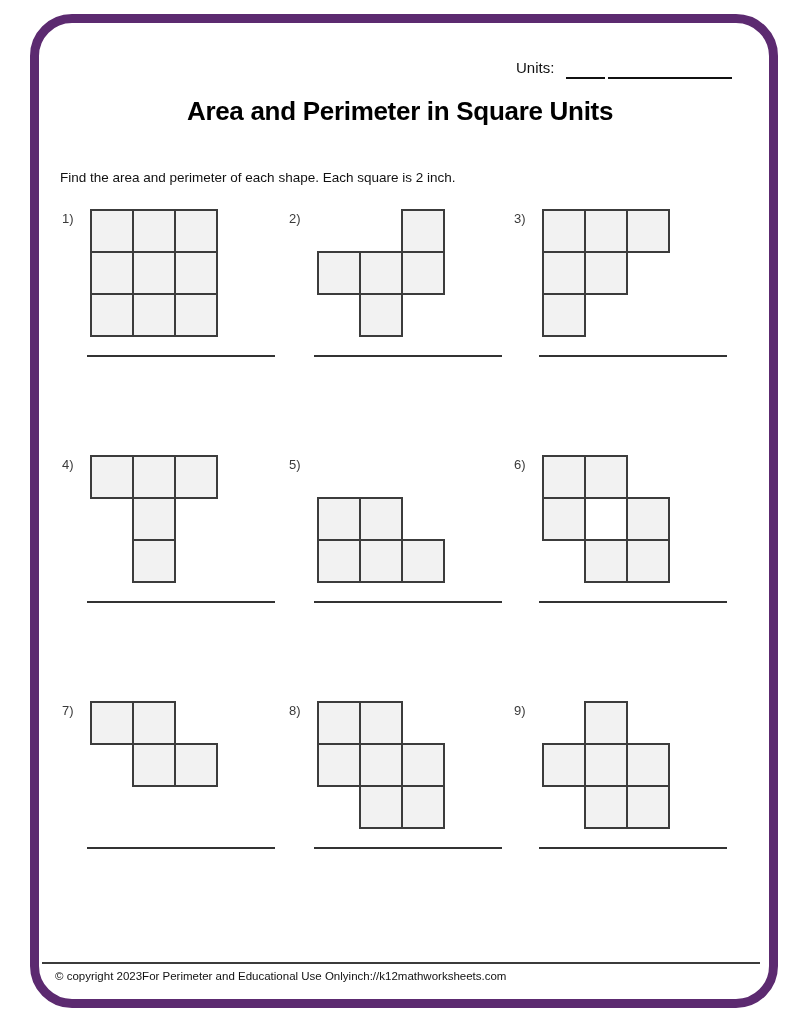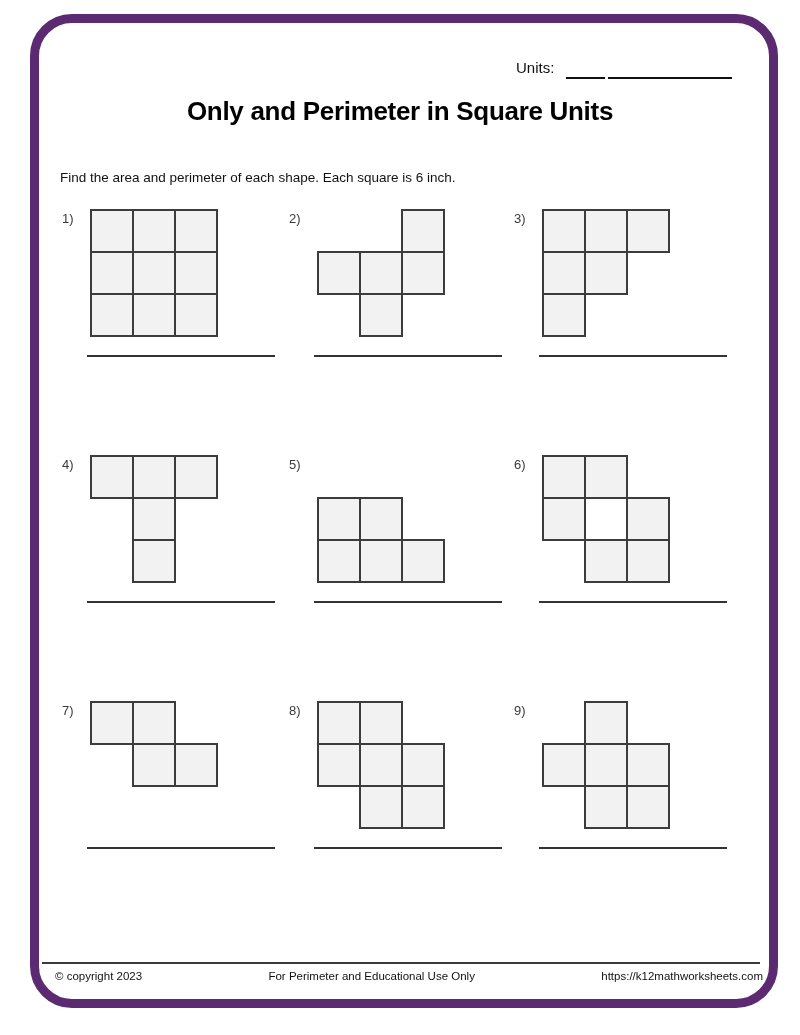--- a/index.html
+++ b/index.html
@@ -34,38 +34,38 @@
   .shape{position:absolute;left:28px;top:0;}
   .shape.shape-down{top:42px;}
   .cell{
     position:absolute;width:44px;height:44px;
     background:var(--sq-fill);border:2px solid var(--sq-border);
   }
   .answer-line{position:absolute;left:25px;top:146px;width:188px;height:2px;background:var(--line);}
   .footer-divider{position:absolute;left:42px;top:962px;width:718px;height:2px;background:#3b3b3b;}
   .footer-row{
     position:absolute;left:55px;top:970px;width:708px;
-    display:flex;justify-content:space-between;align-items:flex-start;
+    display:flex;justify-content:flex-start;align-items:flex-start;
     font-size:11.5px;color:#111;
   }
 </style>
 </head>
 <body>
 
 <div class="frame"></div>
 
 <div class="name-row">
   <span class="name-label">Units:</span>
   <div class="name-line seg1"></div>
   <div class="name-line seg2"></div>
 </div>
 
-<div class="title">Only and Perimeter in Square Units</div>
+<div class="title">Area and Perimeter in Square Units</div>
 
-<div class="instructions">Find the area and perimeter of each shape. Each square is 6 inch.</div>
+<div class="instructions">Find the area and perimeter of each shape. Each square is 2 inch.</div>
 
 <div class="problem" style="left:62px;top:209px;">
   <span class="pnum">1)</span>
   <div class="shape">
       <div class="cell" style="left: 0px; top: 0px;"></div>
       <div class="cell" style="left: 42px; top: 0px;"></div>
       <div class="cell" style="left: 84px; top: 0px;"></div>
       <div class="cell" style="left: 0px; top: 42px;"></div>
       <div class="cell" style="left: 42px; top: 42px;"></div>
       <div class="cell" style="left: 84px; top: 42px;"></div>
@@ -167,14 +167,14 @@
       <div class="cell" style="left: 42px; top: 84px;"></div>
       <div class="cell" style="left: 84px; top: 84px;"></div>
     </div>
   <div class="answer-line"></div>
 </div>
 
 <div class="footer-divider"></div>
 <div class="footer-row">
   <span>© copyright 2023</span>
   <span>For Perimeter and Educational Use Only</span>
-  <span>https://k12mathworksheets.com</span>
+  <span>inch://k12mathworksheets.com</span>
 </div>
 
 </body></html>

